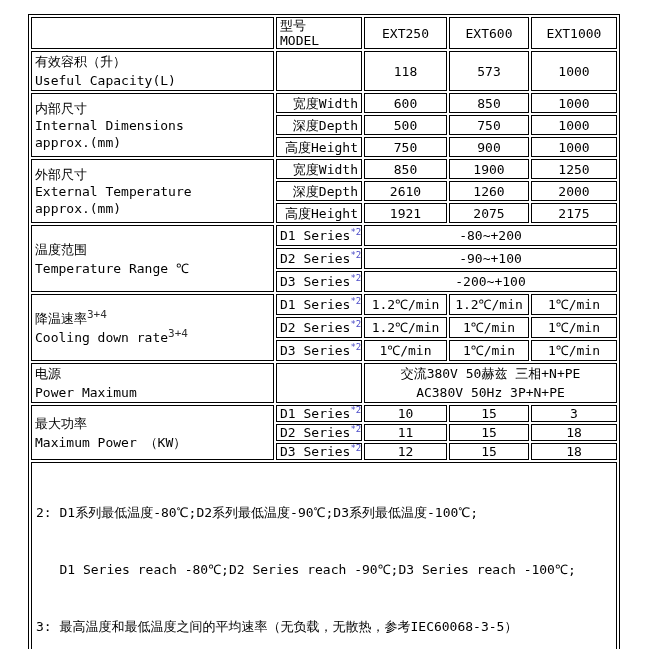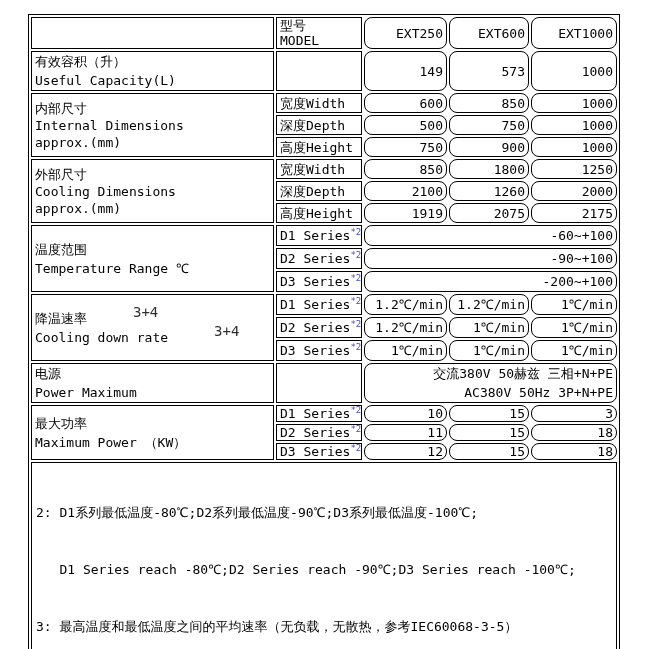--- a/index.html
+++ b/index.html
@@ -13,32 +13,32 @@
     border-collapse:separate; border-spacing:2px;
     border:1px solid #000; table-layout:fixed;
     background:#ffffff;
   }
   td {
     border:1px solid #000; padding:0 3px;
     font-size:13px; line-height:19px; vertical-align:middle;
     overflow:hidden; white-space:nowrap;
   }
   .c1{width:243px}.c2{width:86px}.c3{width:83px}.c4{width:80px}.c5{width:86px}
-  .val { text-align:right;border-radius:8px; }
+  .val { text-align:center; }
   .lbl { text-align:left; }
-  .sub { text-align:left; }
+  .sub { text-align:right; }
   tr.rh32 > td { height:24px; }
   tr.rh40 > td { height:40px; }
   tr.rh20 > td { height:20px; line-height:17px; }
   tr.rh21 > td { height:21px; line-height:18px; }
   tr.rh17 > td { height:17px; line-height:14px; }
   td.hdr2 div { line-height:15px; }
   td.two div { line-height:19px; }
   sup.sup2 { font-size:9px; color:#4a4ac8; line-height:0; }
-  sup.sup34 { font-size:14px; color:#303030; line-height:0;margin-left:46px; }
+  sup.sup34 { font-size:11px; color:#303030; line-height:0; }
   td.foot {
     height:166px; vertical-align:top; padding:2px 4px;
     white-space:pre; line-height:19px;
   }
   td.foot div { line-height:19px; }
 </style>
 </head>
 <body>
 
 <div class="screen">
@@ -62,21 +62,21 @@
       <td class="val">EXT600</td>
       <td class="val">EXT1000</td>
     </tr>
 
     <tr class="rh40">
       <td class="lbl two">
         <div>有效容积（升）</div>
         <div>Useful Capacity(L)</div>
       </td>
       <td></td>
-      <td class="val">149</td>
+      <td class="val">118</td>
       <td class="val">573</td>
       <td class="val">1000</td>
     </tr>
 
     <tr class="rh20">
       <td class="lbl" rowspan="3">
         <div>内部尺寸</div>
         <div>Internal Dimensions</div>
         <div>approx.(mm)</div>
       </td>
@@ -94,48 +94,48 @@
     <tr class="rh20">
       <td class="sub">高度Height</td>
       <td class="val">750</td>
       <td class="val">900</td>
       <td class="val">1000</td>
     </tr>
 
     <tr class="rh20">
       <td class="lbl" rowspan="3">
         <div>外部尺寸</div>
-        <div>Cooling Dimensions</div>
+        <div>External Temperature</div>
         <div>approx.(mm)</div>
       </td>
       <td class="sub">宽度Width</td>
       <td class="val">850</td>
-      <td class="val">1800</td>
+      <td class="val">1900</td>
       <td class="val">1250</td>
     </tr>
     <tr class="rh20">
       <td class="sub">深度Depth</td>
-      <td class="val">2100</td>
+      <td class="val">2610</td>
       <td class="val">1260</td>
       <td class="val">2000</td>
     </tr>
     <tr class="rh20">
       <td class="sub">高度Height</td>
-      <td class="val">1919</td>
+      <td class="val">1921</td>
       <td class="val">2075</td>
       <td class="val">2175</td>
     </tr>
 
     <tr class="rh21">
       <td class="lbl two" rowspan="3">
         <div>温度范围</div>
         <div>Temperature Range ℃</div>
       </td>
       <td class="sub"><span>D1 Series</span><sup class="sup2">*2</sup></td>
-      <td class="val" colspan="3">-60~+100</td>
+      <td class="val" colspan="3">-80~+200</td>
     </tr>
     <tr class="rh21">
       <td class="sub"><span>D2 Series</span><sup class="sup2">*2</sup></td>
       <td class="val" colspan="3">-90~+100</td>
     </tr>
     <tr class="rh21">
       <td class="sub"><span>D3 Series</span><sup class="sup2">*2</sup></td>
       <td class="val" colspan="3">-200~+100</td>
     </tr>
 

